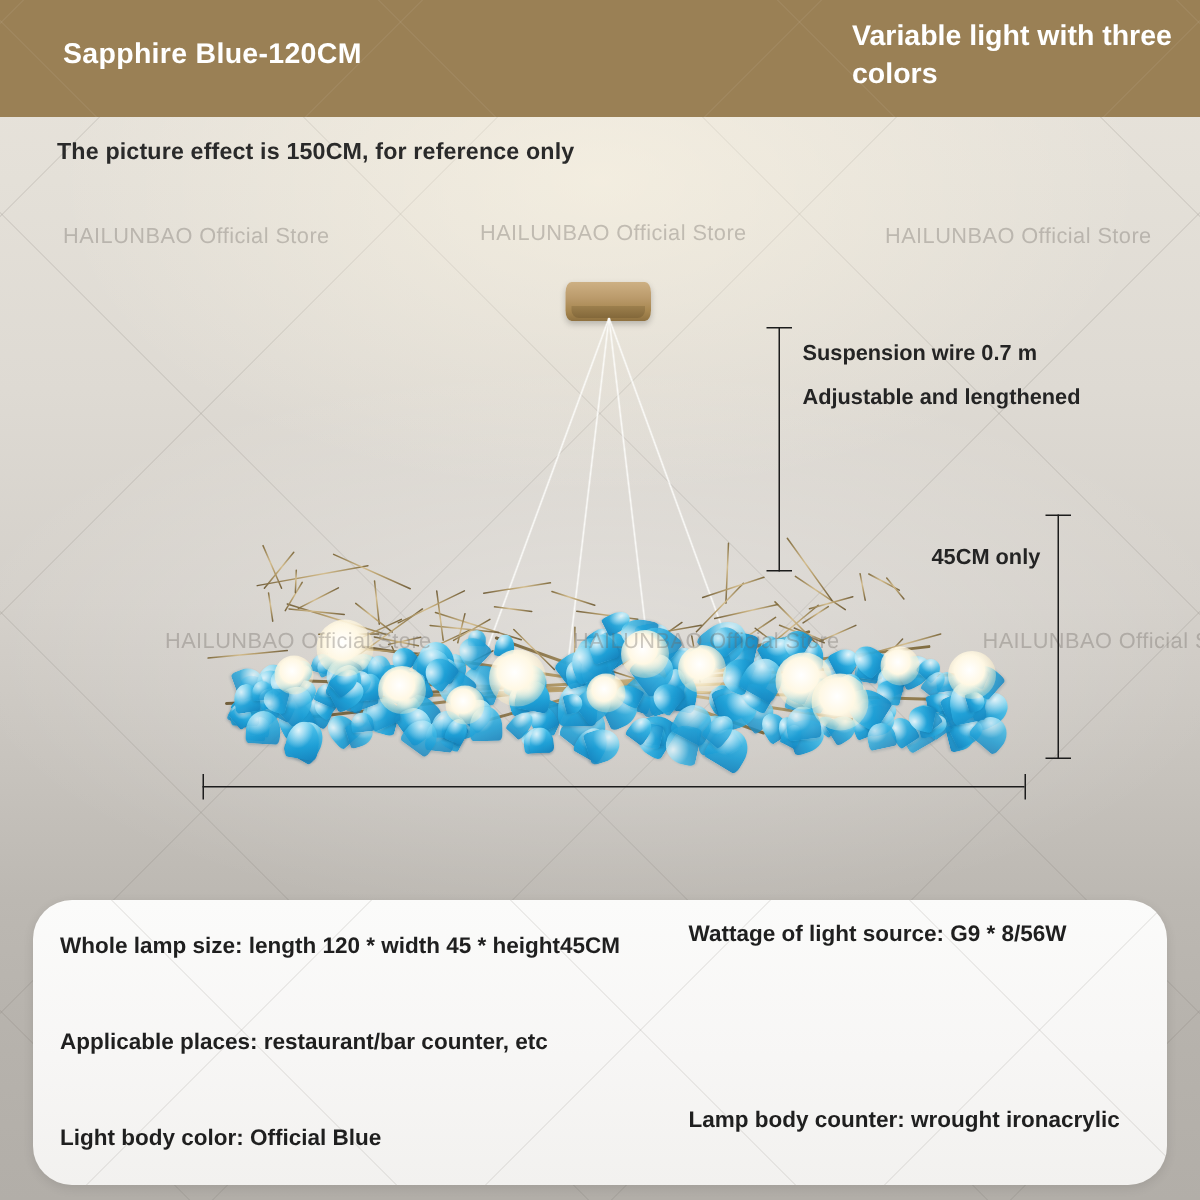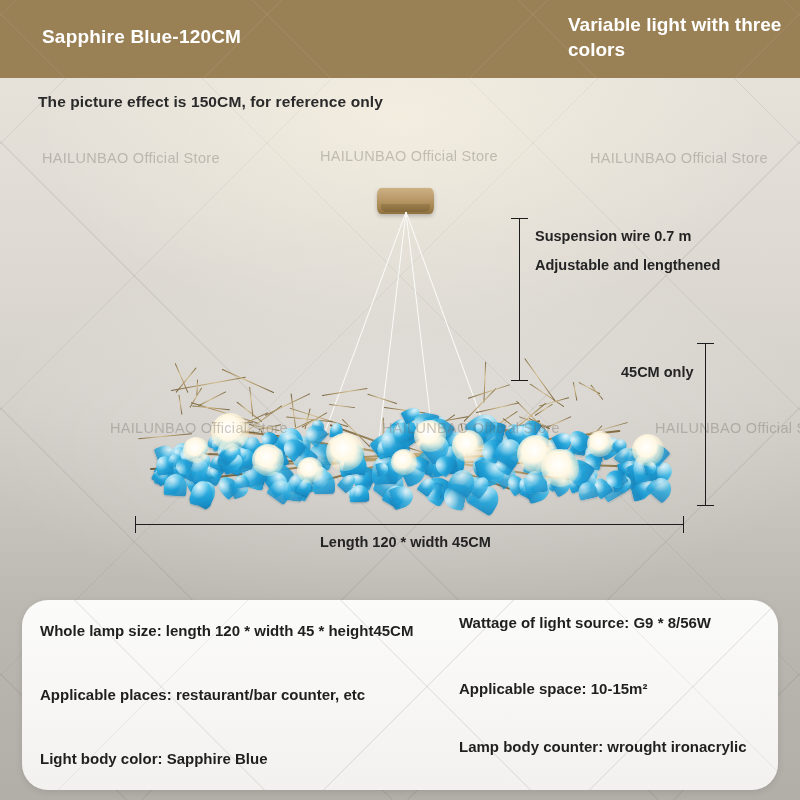--- a/index.html
+++ b/index.html
@@ -504,24 +504,22 @@
   <div class="dim-label" style="left:535px; top:257px;">Adjustable and lengthened</div>
 
   <div class="dim-v" style="left:705px; top:343px; height:163px;"></div>
   <div class="dim-cap" style="left:697px; top:343px; width:17px;"></div>
   <div class="dim-cap" style="left:697px; top:505px; width:17px;"></div>
   <div class="dim-label" style="left:621px; top:364px;">45CM only</div>
 
   <div class="dim-h" style="left:135px; top:524px; width:548px;"></div>
   <div class="dim-capv" style="left:135px; top:516px; height:17px;"></div>
   <div class="dim-capv" style="left:683px; top:516px; height:17px;"></div>
-  <div class="dim-label" style="left:320px; top:534px;">Length 120 * width 45CM</div>
 
   <div class="info-panel" id="info-panel">
       <div class="info-item" style="left: 18px; top: 22px;">Whole lamp size: length 120 * width 45 * height45CM</div>
       <div class="info-item" style="left: 437px; top: 14px;">Wattage of light source: G9 * 8/56W</div>
       <div class="info-item" style="left: 18px; top: 86px;">Applicable places: restaurant/bar counter, etc</div>
-      <div class="info-item" style="left: 437px; top: 80px;">Applicable space: 10-15m²</div>
-      <div class="info-item" style="left: 18px; top: 150px;">Light body color: Sapphire Blue</div>
+      <div class="info-item" style="left: 18px; top: 150px;">Light body color: Official Blue</div>
       <div class="info-item" style="left: 437px; top: 138px;">Lamp body counter: wrought ironacrylic</div>
     </div>
 
 </div>
 
 </body></html>

